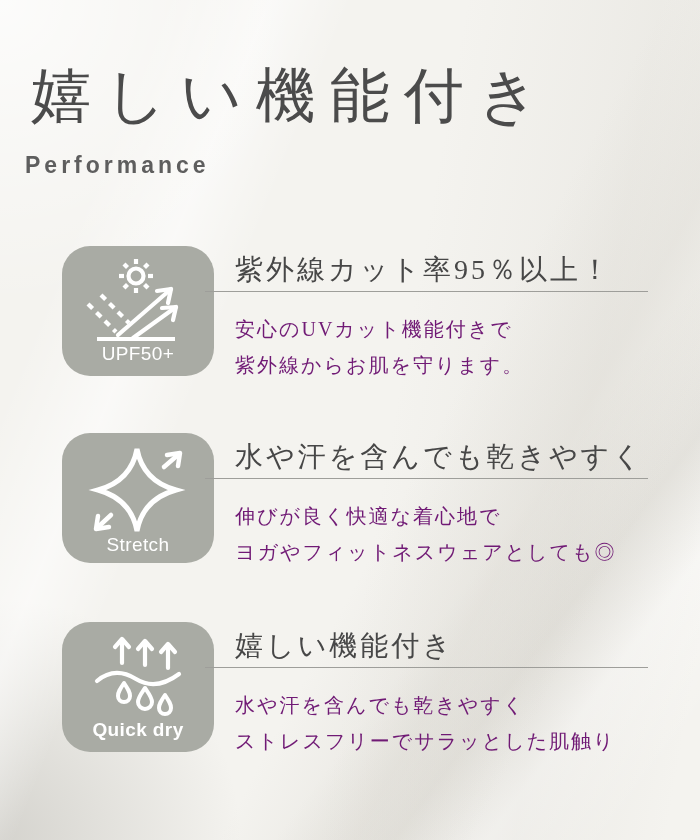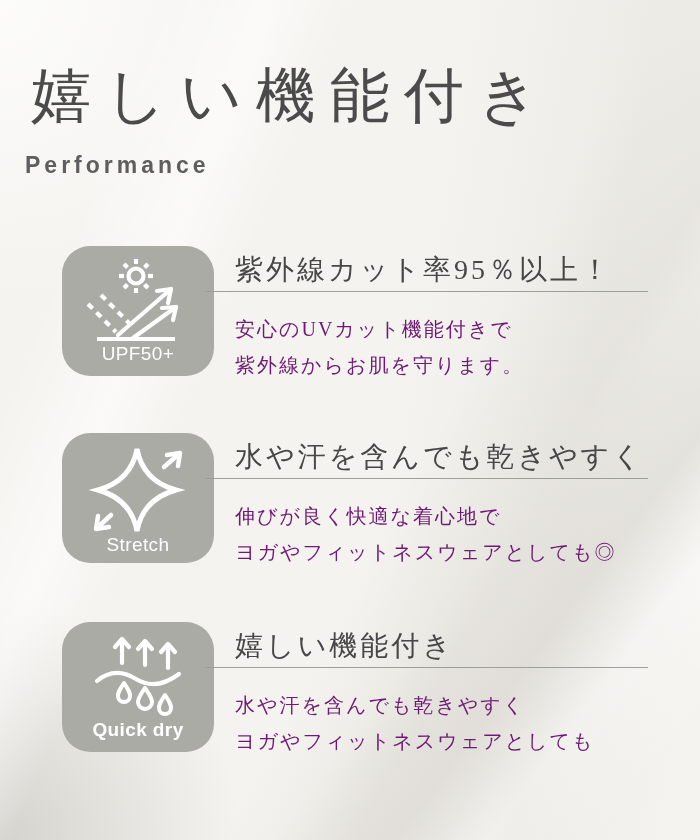--- a/index.html
+++ b/index.html
@@ -190,18 +190,18 @@
         </g>
       </svg>
       <div class="icon-label">Quick dry</div>
     </div>
     <div class="text">
       <div class="heading-wrap">
         <h2 class="heading">嬉しい機能付き</h2>
       </div>
       <div class="body">
         <div>水や汗を含んでも乾きやすく</div>
-        <div>ヨガやフィットネスウェアとしても</div>
+        <div>ストレスフリーでサラッとした肌触り</div>
       </div>
     </div>
   </div>
 
 </div>
 
 </body></html>

